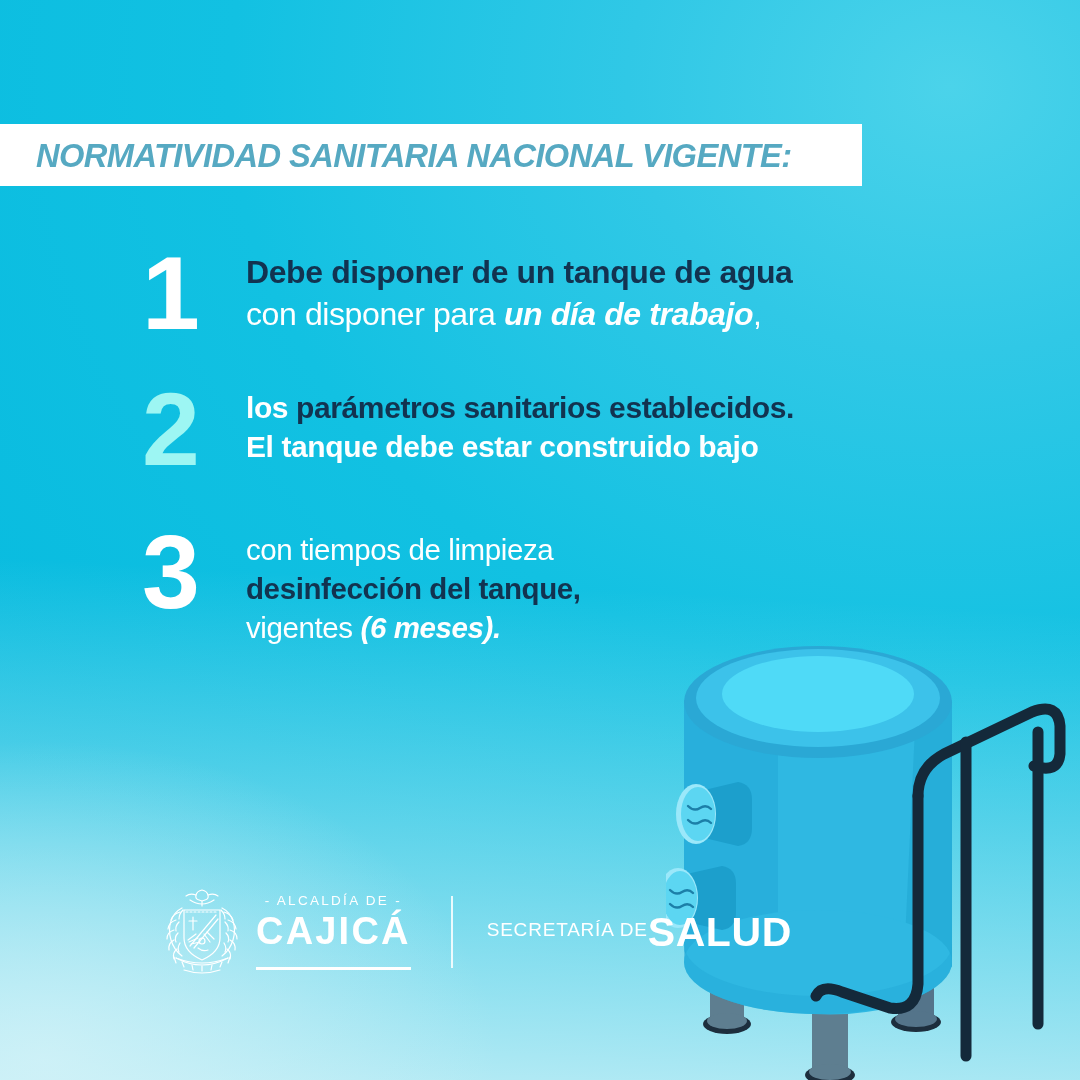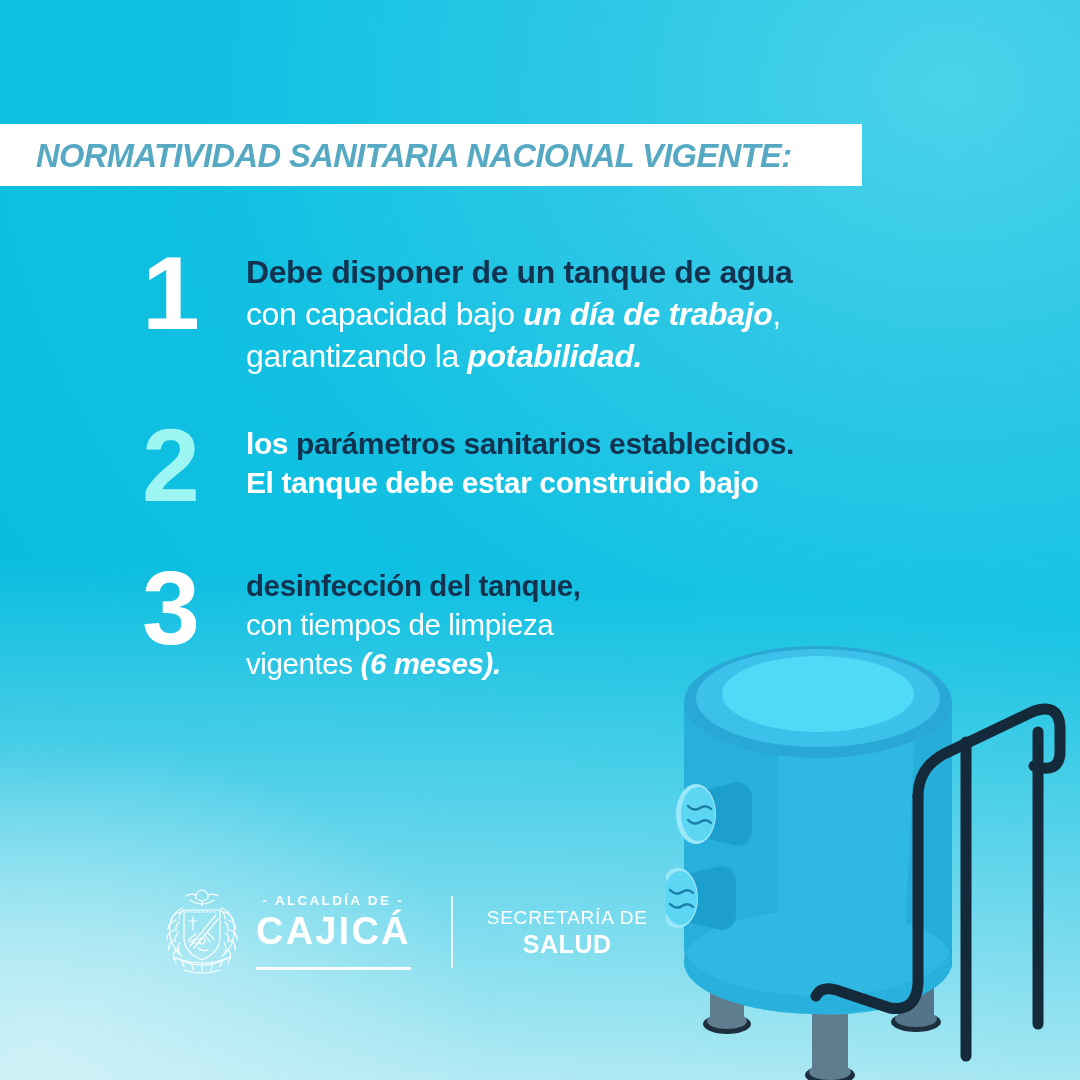--- a/index.html
+++ b/index.html
@@ -129,54 +129,54 @@
 
   .alcaldia {
     margin-left: 12px;
     display: flex;
     flex-direction: column;
     align-items: center;
     color: #FFFFFF;
   }
   .alcaldia-top {
     font-size: 13.5px;
-    font-weight: 700;
+    font-weight: 400;
     letter-spacing: 2.3px;
     line-height: 1;
     margin-bottom: 4px;
   }
   .alcaldia-main {
     font-size: 38px;
     font-weight: 800;
     letter-spacing: 2.2px;
     line-height: 1;
     padding-bottom: 17px;
     border-bottom: 3px solid #FFFFFF;
   }
   .divider {
     width: 2px;
     height: 72px;
     background: rgba(255,255,255,0.85);
     margin: 0 34px 0 40px;
   }
   .salud {
     display: flex;
-    flex-direction: column;
+    flex-direction: row;
     align-items: center;
     color: #FFFFFF;
   }
   .salud-top {
     font-size: 19px;
     font-weight: 400;
     letter-spacing: 0.8px;
     line-height: 1;
     margin-bottom: 5px;
   }
   .salud-main {
-    font-size: 25px;
+    font-size: 41px;
     font-weight: 800;
     letter-spacing: 0.6px;
     line-height: 1;
   }
 </style>
 </head>
 <body>
 
 <div id="poster">
 
@@ -246,48 +246,45 @@
 
   <div class="list">
 
     <div class="item i1 item1">
       <div class="num n1">1</div>
       <div class="lines">
         <div class="line">
           <span class="b-dark">Debe disponer de un tanque de agua</span>
         </div>
         <div class="line">
-          <span class="r-white">con capacidad bajo </span><span class="i-white">un día de trabajo</span><span class="r-white">,</span>
-        </div>
-        <div class="line">
-          <span class="r-white">garantizando la </span><span class="i-white">potabilidad.</span>
+          <span class="r-white">con disponer para </span><span class="i-white">un día de trabajo</span><span class="r-white">,</span>
         </div>
       </div>
     </div>
 
     <div class="item i2 item2">
       <div class="num n2">2</div>
       <div class="lines">
         <div class="line">
           <span class="b-white">los </span><span class="b-dark">parámetros sanitarios establecidos.</span>
         </div>
         <div class="line">
           <span class="b-white">El tanque debe estar construido bajo</span>
         </div>
       </div>
     </div>
 
     <div class="item i3 item3">
       <div class="num n3">3</div>
       <div class="lines">
         <div class="line">
+          <span class="r-white">con tiempos de limpieza</span>
+        </div>
+        <div class="line">
           <span class="b-dark">desinfección del tanque,</span>
-        </div>
-        <div class="line">
-          <span class="r-white">con tiempos de limpieza</span>
         </div>
         <div class="line">
           <span class="r-white">vigentes </span><span class="i-white">(6 meses).</span>
         </div>
       </div>
     </div>
 
   </div>
 
   <div class="footer">

